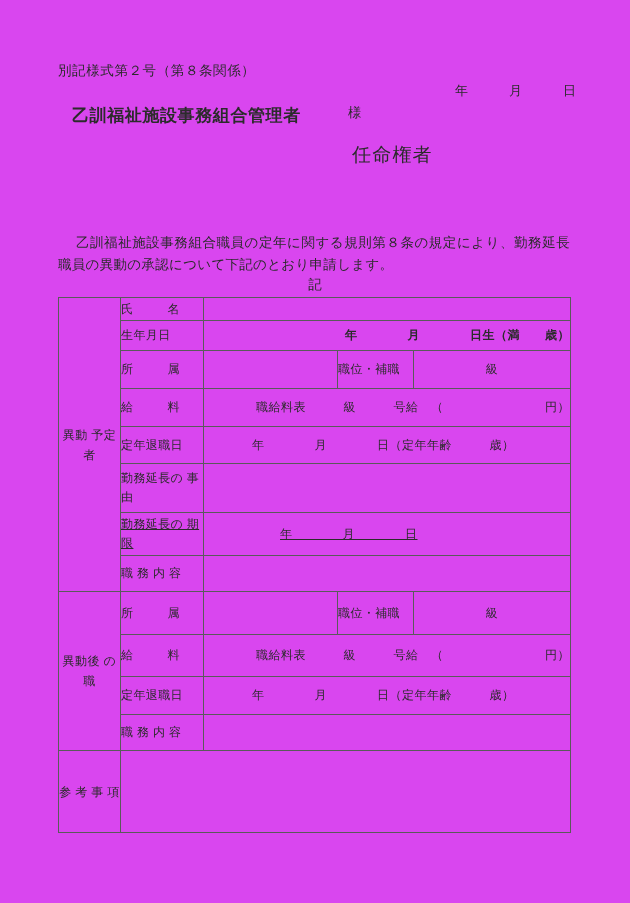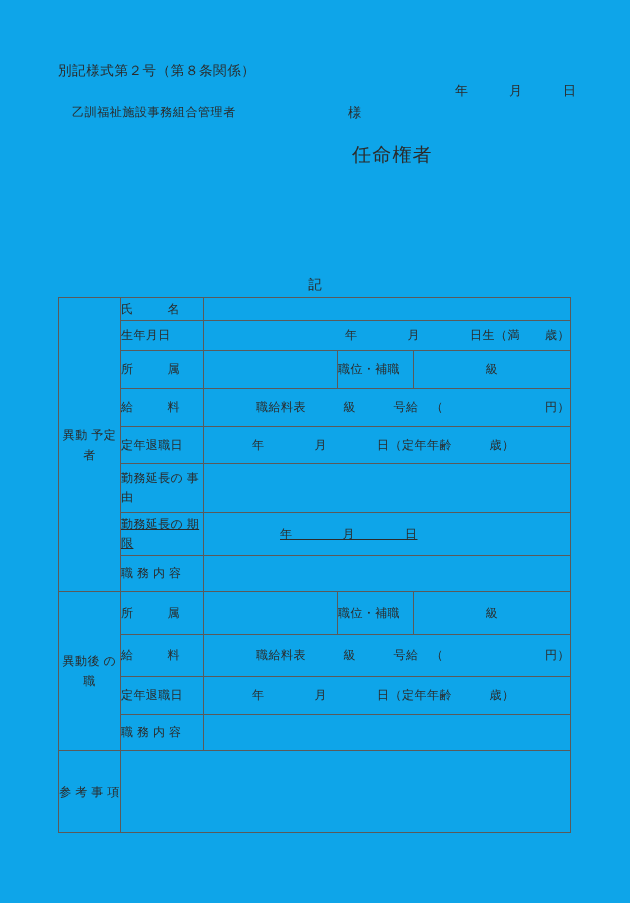--- a/index.html
+++ b/index.html
@@ -11,38 +11,39 @@
     width: 630px;
     height: 903px;
     position: relative;
     font-family: "Liberation Serif", "DejaVu Serif", serif;
     color: #2b2b2b;
     overflow: hidden;
   }
   .page {
     position: absolute;
     inset: 0;
-    background: #0ea5e9;
+    background: #d946ef;
   }
   .abs { position: absolute; white-space: pre; }
 
   .form-no {
     left: 58px; top: 62px;
     font-size: 13.5px;
     letter-spacing: 0.6px;
   }
   .date-line {
     left: 455px; top: 82px;
     font-size: 13px;
     letter-spacing: 0.5px;
   }
   .addressee {
     left: 72px; top: 104px;
-    font-size: 12px;
+    font-size: 17px;
     letter-spacing: 0.6px;
+    font-weight: bold;
   }
   .addressee-honorific {
     left: 348px; top: 104px;
     font-size: 13.5px;
   }
   .appointer {
     left: 352px; top: 142px;
     font-size: 19px;
     letter-spacing: 1.2px;
   }
@@ -98,21 +99,21 @@
   .lbl {
     text-align: left;
     font-size: 12px;
     line-height: 19px;
     letter-spacing: 1px;
   }
   .lbl.wide { letter-spacing: 3.5px; }
   .lbl.tight { letter-spacing: 0.4px; }
   .cell { padding: 0 8px; }
   .cell.c { text-align: center; }
-  .cell.r { text-align: right; }
+  .cell.r { text-align: right; font-weight: bold; }
   .nowrap { white-space: pre; }
 
   .r-name      { height: 23px; }
   .r-birth     { height: 30px; }
   .r-affil     { height: 38px; }
   .r-salary    { height: 38px; }
   .r-retire    { height: 37px; }
   .r-reason    { height: 49px; }
   .r-limit     { height: 43px; text-decoration: underline; }
   .r-duty      { height: 36px; }
@@ -130,20 +131,21 @@
   <div class="abs form-no">別記様式第２号（第８条関係）</div>
 
   <div class="abs date-line">年　　　月　　　日</div>
 
   <div class="abs addressee">乙訓福祉施設事務組合管理者</div>
   <div class="abs addressee-honorific">様</div>
 
   <div class="abs appointer">任命権者</div>
 
 
+  <div class="abs body-text">乙訓福祉施設事務組合職員の定年に関する規則第８条の規定により、勤務延長職員の異動の承認について下記のとおり申請します。</div>
 
   <div class="abs ki-mark">記</div>
 
   <div class="tbl-wrap">
     <table class="form">
       <colgroup>
         <col style="width:62px">
         <col style="width:83px">
         <col style="width:134px">
         <col style="width:76px">

